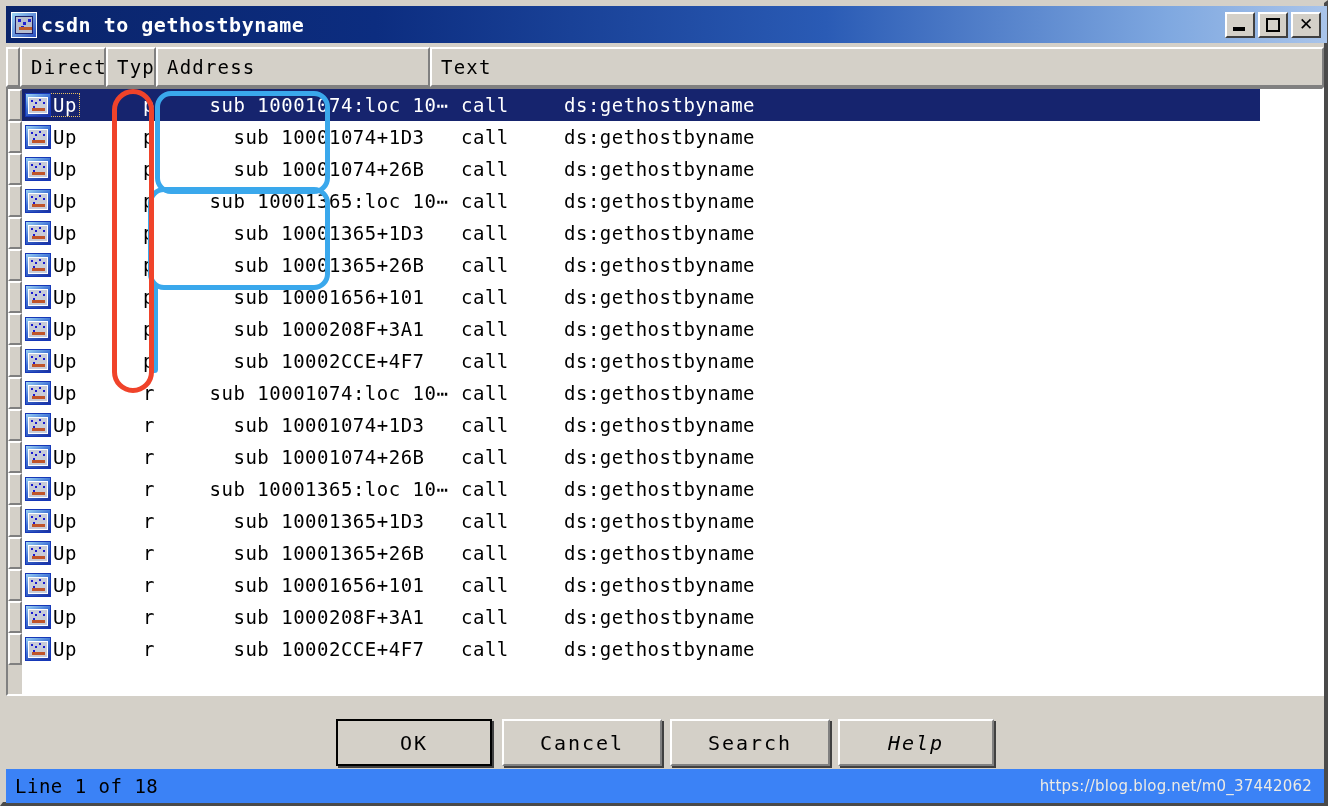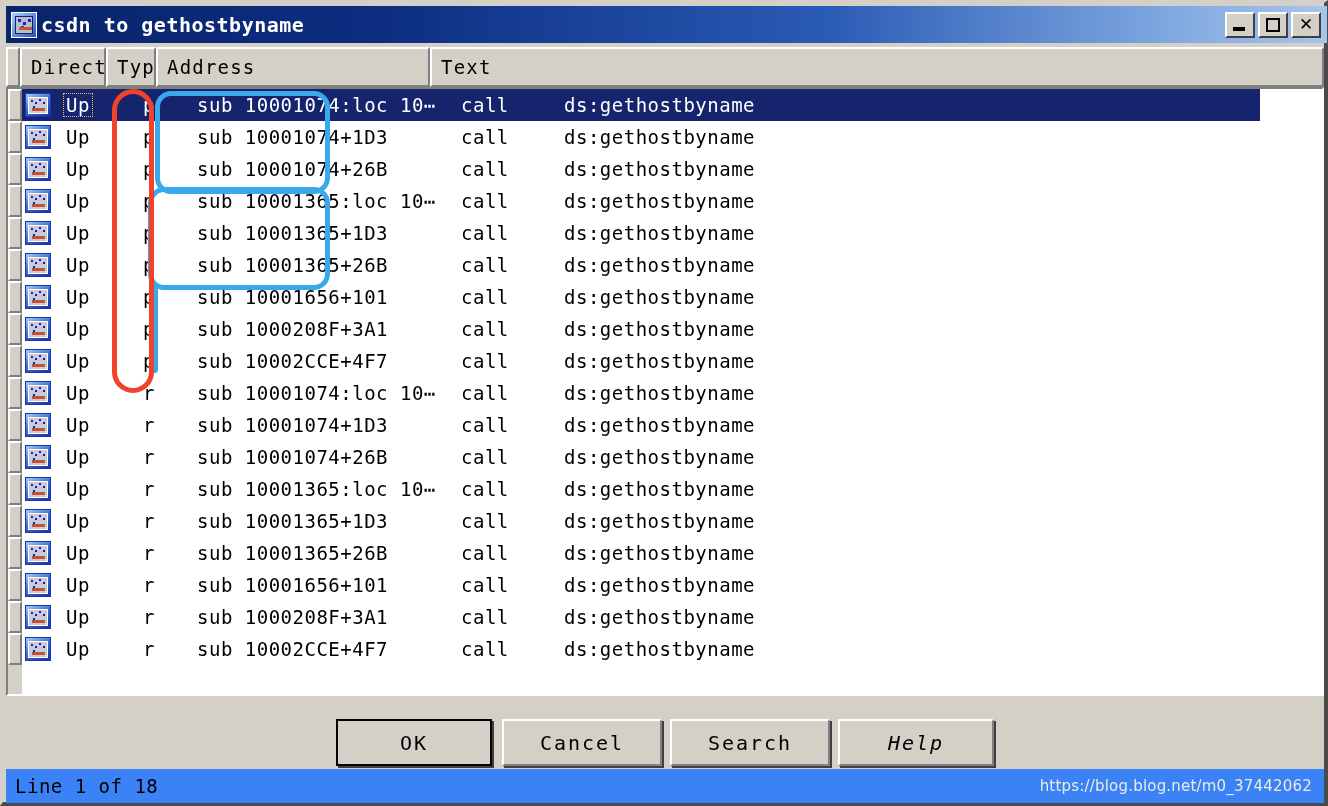--- a/index.html
+++ b/index.html
@@ -111,25 +111,25 @@
   .row-icon .scr{
     position:absolute;left:2px;top:3px;right:2px;bottom:2px;
     background:#c8ccd8;border:1px solid #ffffff;box-sizing:border-box;
   }
   .row-icon .d1{position:absolute;left:2px;top:2px;width:2px;height:2px;background:#1a1ad0;}
   .row-icon .d2{position:absolute;left:6px;top:4px;width:2px;height:2px;background:#1a1ad0;}
   .row-icon .d3{position:absolute;left:10px;top:1px;width:2px;height:2px;background:#1a1ad0;}
   .row-icon .d4{position:absolute;left:14px;top:4px;width:2px;height:2px;background:#1a1ad0;}
   .row-icon .d5{position:absolute;left:4px;top:8px;width:2px;height:2px;background:#1a1ad0;}
   .row-icon .bar{position:absolute;left:3px;bottom:2px;width:13px;height:3px;background:#c0542a;}
-  .c-dir{width:86px;padding-left:13px;box-sizing:border-box;}
+  .c-dir{width:86px;padding-left:0;box-sizing:border-box;}
   .c-dir .focusbox{display:inline-block;padding:0 2px;}
   .row.sel .c-dir .focusbox{outline:1px dotted #e8c060;}
   .c-typ{width:50px;box-sizing:border-box;padding-left:6px;}
-  .c-addr{width:274px;box-sizing:border-box;padding-left:10px;overflow:hidden;}
+  .c-addr{width:274px;box-sizing:border-box;padding-left:10px;overflow:hidden;text-align:center;}
   .c-text{flex:1;box-sizing:border-box;display:flex;}
   .c-text .mnem{width:103px;flex:0 0 auto;}
   .c-text .oper{flex:1;}
 
   
   .anno{position:absolute;pointer-events:none;}
   .anno-blue{border:5px solid #3aa8ec;border-radius:16px;}
   .anno-red{border:5px solid #f0432a;border-radius:22px;}
   .anno-line{background:#3aa8ec;border-radius:4px;}
 

